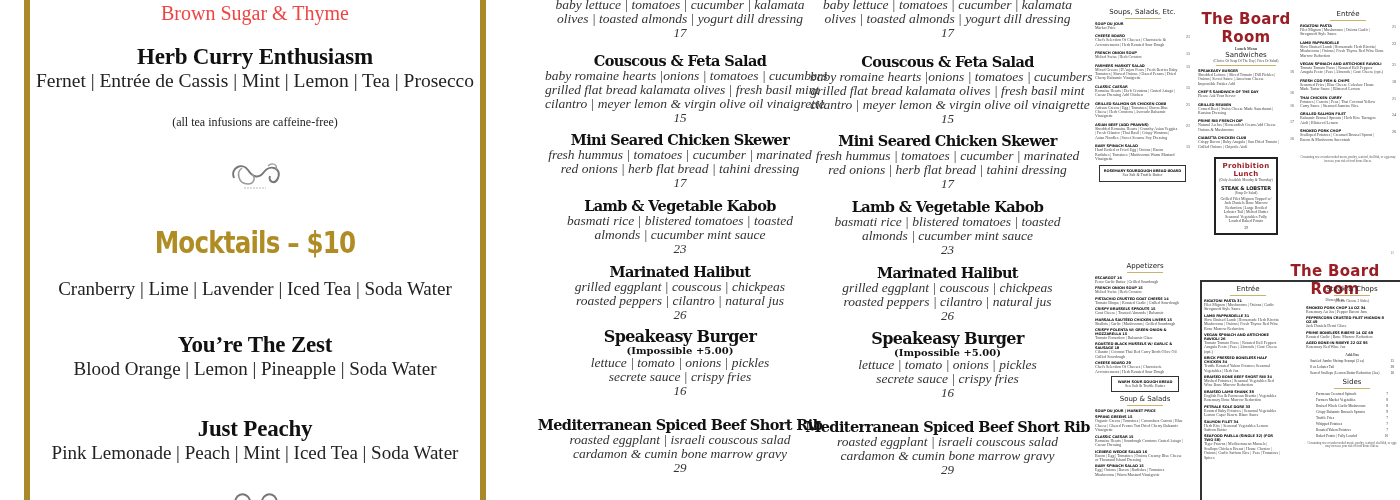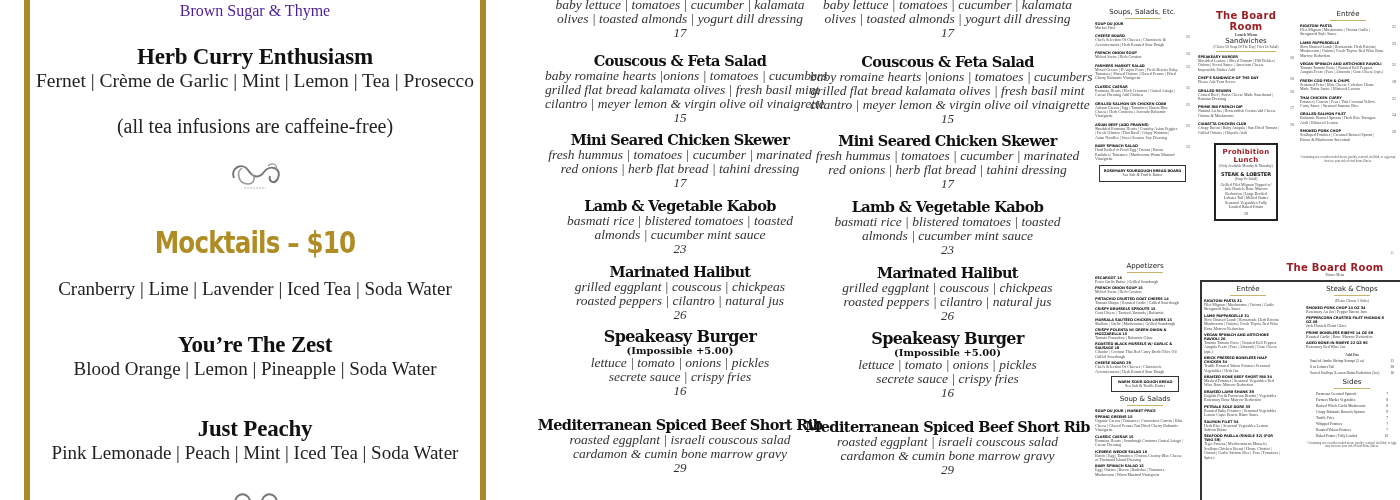--- a/index.html
+++ b/index.html
@@ -3,42 +3,42 @@
 <meta charset="utf-8">
 <style>
   * { box-sizing: border-box; margin: 0; padding: 0; }
   html, body { width: 1400px; height: 500px; overflow: hidden; background: #ffffff; }
   body { position: relative; font-family: "Liberation Serif", serif; color: #1a1a1a; }
 
   
   .drink-panel { position: absolute; left: 0; top: 0; width: 520px; height: 500px; background: #fff; }
   .drink-border { position: absolute; left: 24px; top: -10px; width: 462px; height: 530px; border-left: 6px solid #a88a2a; border-right: 6px solid #a88a2a; }
   .drink-inner { position: absolute; left: 30px; top: 0; width: 450px; text-align: center; }
-  .carry-line { position: absolute; top: 2px; left: 0; width: 450px; font-size: 16px; color: #4c1d95; }
+  .carry-line { position: absolute; top: 2px; left: 0; width: 450px; font-size: 20px; color: #ef4444; }
   .drink-item { position: absolute; left: 0; width: 450px; }
   .drink-name { font-size: 23px; font-weight: bold; color: #111; letter-spacing: -0.2px; }
   .drink-ingr { font-size: 19px; color: #222; white-space: nowrap; }
-  .drink-note { position: absolute; left: 0; width: 450px; top: 115px; font-size: 20px; color: #222; }
+  .drink-note { position: absolute; left: 0; width: 450px; top: 115px; font-size: 12px; color: #222; }
   .ornament { position: absolute; left: 198px; width: 56px; height: 34px; }
   .mocktail-title { position: absolute; left: 0; width: 450px; top: 225px; font-family: "DejaVu Sans", sans-serif; font-size: 30px; font-weight: bold; color: #b08d24; letter-spacing: -1px; transform: scaleX(0.82); }
 
   
   .food-col { position: absolute; top: 0; width: 270px; text-align: center; }
   .food-col.col-a { left: 545px; }
   .food-col.col-b { left: 810px; width: 275px; }
   .food-item { position: absolute; left: 0; width: 100%; }
   .food-name { font-family: "DejaVu Serif", serif; font-size: 14.5px; font-weight: bold; color: #111; letter-spacing: -0.6px; white-space: nowrap; }
   .food-sub { font-family: "DejaVu Serif", serif; font-size: 10px; font-weight: bold; color: #111; margin-top: -1px; }
   .food-desc { font-family: "Liberation Serif", serif; font-style: italic; font-size: 13.5px; color: #333; line-height: 14px; white-space: nowrap; }
   .food-price { font-family: "Liberation Serif", serif; font-style: italic; font-size: 13px; color: #333; line-height: 14px; }
 
   
   .thumb { position: absolute; font-family: "Liberation Serif", serif; color: #333; }
   .t-head { font-family: "DejaVu Sans", sans-serif; font-size: 7px; text-align: center; color: #222; }
-  .t-head.red { color: #9b1e24; font-size: 10px; font-weight: bold; letter-spacing: 0.3px; }
+  .t-head.red { color: #9b1e24; font-size: 15px; font-weight: bold; letter-spacing: 0.3px; }
   .t-rule { width: 36px; height: 1px; background: #c9b36a; margin: 2px auto 3px; }
   .t-sub { font-size: 3.5px; text-align: center; color: #444; }
   .t-item { position: relative; margin-bottom: 4px; padding-right: 12px; }
   .t-iname { font-family: "DejaVu Sans", sans-serif; font-size: 3.6px; font-weight: bold; color: #111; text-transform: uppercase; letter-spacing: -0.1px; }
   .t-idesc { font-size: 4px; line-height: 4.4px; color: #444; }
   .t-iprice { position: absolute; right: 0; top: 0; font-size: 4px; color: #444; }
   .t-box { border: 1px solid #333; padding: 3px; text-align: center; }
   .t-box.thick { border: 2px solid #222; }
   .t-fine { font-size: 3px; line-height: 3.6px; text-align: center; color: #555; }
   .t-pagenum { font-size: 4px; color: #777; position: absolute; }
@@ -47,21 +47,21 @@
 </head>
 <body>
 
 <div class="drink-panel">
   <div class="drink-border"></div>
   <div class="drink-inner">
     <div class="carry-line" style="top:2px">Brown Sugar &amp; Thyme</div>
 
     <div class="drink-item" style="top:44px">
       <div class="drink-name">Herb Curry Enthusiasm</div>
-      <div class="drink-ingr" style="font-size:19.5px;margin-left:-20px;margin-right:-20px">Fernet | Crème de Garlic | Mint | Lemon | Tea | Prosecco</div>
+      <div class="drink-ingr" style="font-size:19.5px;margin-left:-20px;margin-right:-20px">Fernet | Entrée de Cassis | Mint | Lemon | Tea | Prosecco</div>
     </div>
 
     <div class="drink-note">(all tea infusions are caffeine-free)</div>
 
     <svg class="ornament" style="top:158px" viewBox="0 0 56 34">
       <path d="M6 20 C2 10, 14 4, 20 12 C24 18, 30 22, 36 14 C42 6, 54 10, 50 20 C47 27, 40 24, 42 18" fill="none" stroke="#777" stroke-width="2"></path>
       <path d="M14 10 C8 14, 10 26, 20 26 C26 26, 28 20, 24 16" fill="none" stroke="#999" stroke-width="1.5"></path>
       <path d="M40 8 C44 4, 50 6, 48 12" fill="none" stroke="#999" stroke-width="1.3"></path>
       <path d="M16 30 L38 30" stroke="#bbb" stroke-width="1" stroke-dasharray="2 1"></path>
     </svg>

